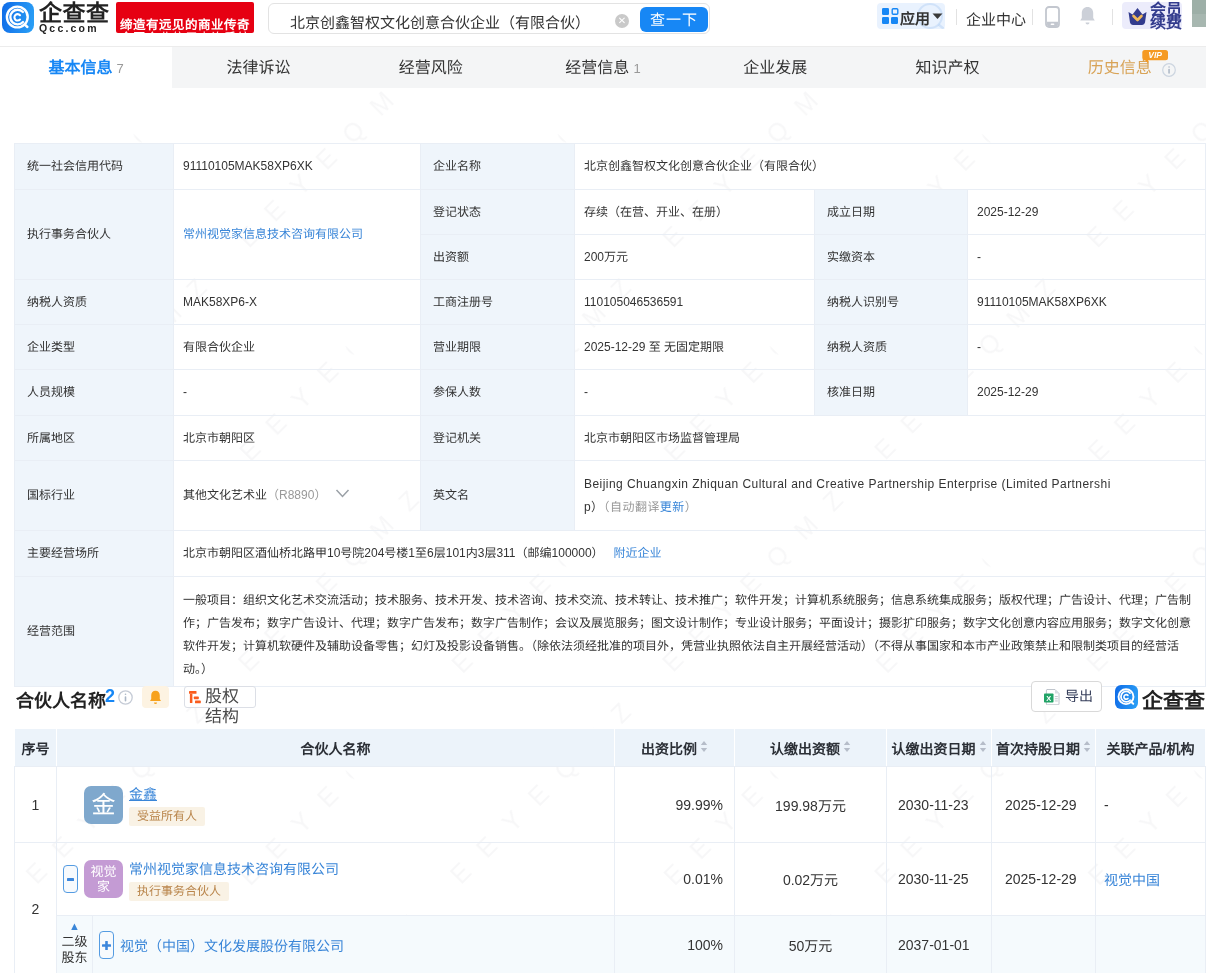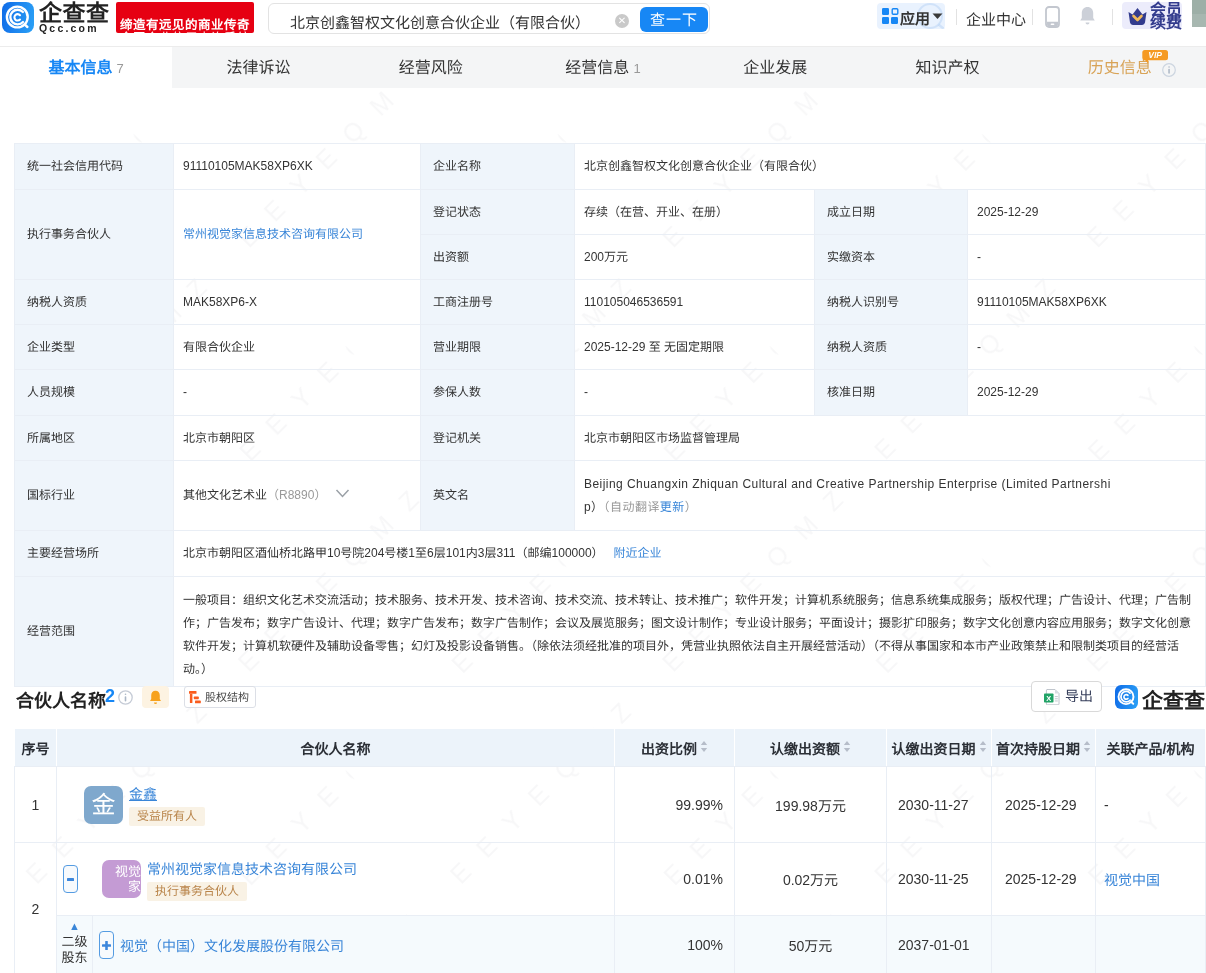--- a/index.html
+++ b/index.html
@@ -52,21 +52,21 @@
   line-height:23px;}
 #tb1 td.l{background:#eff5fb;padding-left:12px;}
 #tb1 tr{height:45px;}
 .gray{color:#999;}
 
 #sec{position:absolute;left:14px;top:684px;width:1191px;height:30px;}
 #sec .t1{position:absolute;left:2px;top:2px;font-size:18px;font-weight:700;color:#222;}
 #sec .t2{position:absolute;left:91px;top:2px;font-size:18px;font-weight:700;color:#1787f5;}
 #bellchip{position:absolute;left:128px;top:2px;width:27px;height:22px;background:#fdf3e2;border-radius:4px;}
 #equity{position:absolute;left:170px;top:2px;height:22px;border:1px solid #dcdfe6;border-radius:3px;
-  background:#fff;font-size:11px;color:#4a4a4a;line-height:20px;padding:0 0 0 20px;width:72px;}
+  background:#fff;font-size:17px;color:#4a4a4a;line-height:20px;padding:0 0 0 20px;width:72px;}
 #exportbtn{position:absolute;left:1017px;top:-3px;width:71px;height:31px;border:1px solid #d9d9d9;
   border-radius:4px;background:#fff;font-size:14px;color:#38405c;text-align:left;line-height:29px;padding-left:33px;}
 #qcclogo2{position:absolute;left:1101px;top:1px;width:23px;height:24px;border-radius:6px;
   background:linear-gradient(100deg,#0f6be8,#2ba1f6);}
 #qcctxt2{position:absolute;left:1128px;top:0px;font-size:21px;font-weight:700;color:#222;white-space:nowrap;}
 
 #tb2{position:absolute;left:14px;top:728px;border-collapse:collapse;table-layout:fixed;
   width:1191px;font-size:14px;color:#333;}
 #tb2 th{background:#ecf3fa;font-weight:700;font-size:14px;color:#2b2f36;height:38px;
   border:1px solid #fff;border-bottom:1px solid #e9eef5;text-align:center;}
@@ -325,34 +325,34 @@
 <tr style="height:76px">
 <td style="text-align:center;">1</td>
 <td>
           <div class="namecell" style="padding-left:27px;">
   <div class="avatar av1">金</div>
   <div style="margin-left:6px;"><a style="text-decoration:underline;">金鑫</a><br><span class="tag">受益所有人</span></div>
 </div>
         </td>
 <td style="text-align:right;padding-right:11px;">99.99%</td>
 <td style="text-align:center;">199.98万元</td>
-<td style="padding-left:11px;">2030-11-27</td>
+<td style="padding-left:11px;">2030-11-23</td>
 <td style="padding-left:13px;">2025-12-29</td>
 <td style="padding-left:8px;">-</td>
 </tr>
 <tr style="height:73px">
 <td rowspan="2" style="text-align:center;">2</td>
 <td>
           <div class="namecell" style="padding-left:6px;">
   <div class="pm">
               <svg width="7" height="3" viewBox="0 0 7 3">
                 <rect width="7" height="3" rx="0.6" fill="#3d87dc"></rect>
               </svg>
             </div>
-  <div class="avatar av2" style="margin-left:24px;text-align:right;">视觉<br>家</div>
+  <div class="avatar av2" style="margin-left:6px;">视觉<br>家</div>
   <div style="margin-left:6px;"><a>常州视觉家信息技术咨询有限公司</a><br><span class="tag">执行事务合伙人</span></div>
 </div>
         </td>
 <td style="text-align:right;padding-right:11px;">0.01%</td>
 <td style="text-align:center;">0.02万元</td>
 <td style="padding-left:11px;">2030-11-25</td>
 <td style="padding-left:13px;">2025-12-29</td>
 <td style="padding-left:8px;"><a>视觉中国</a></td>
 </tr>
 <tr style="height:58px">

